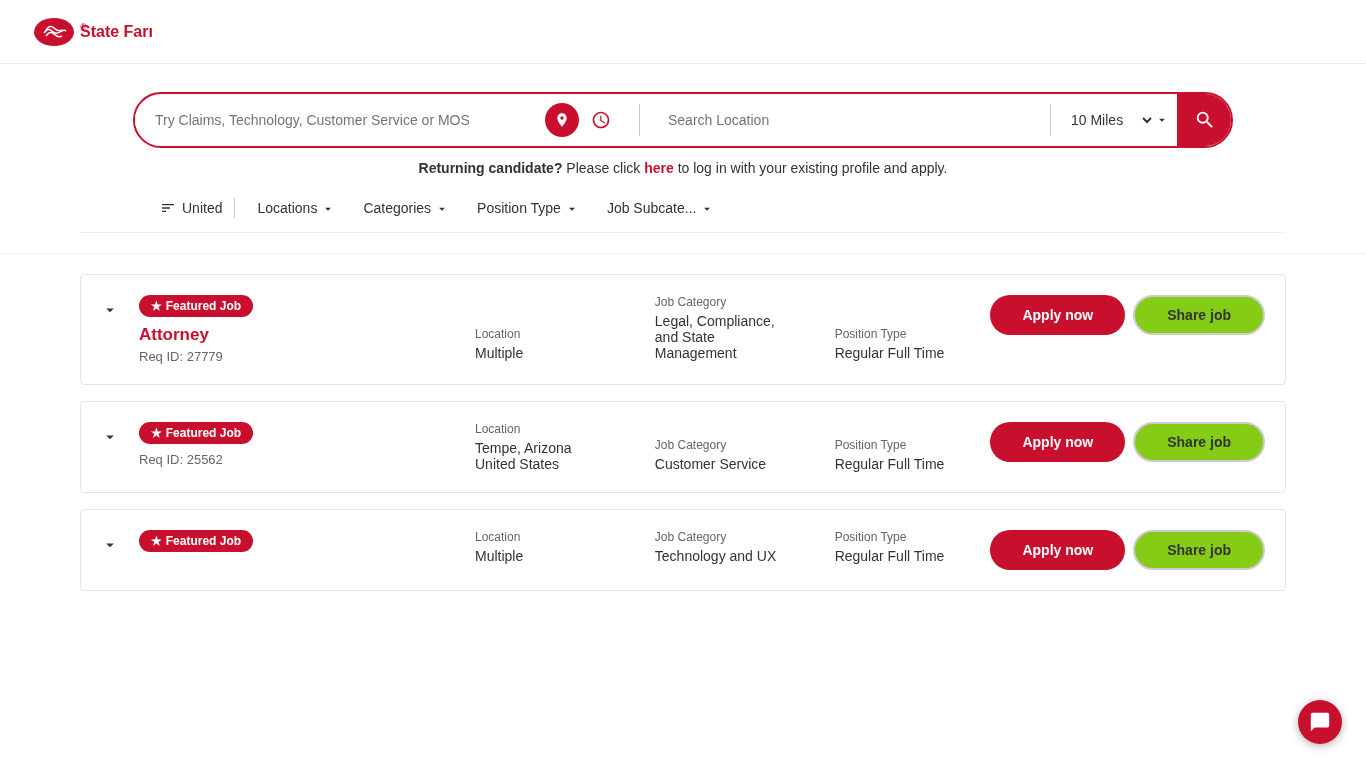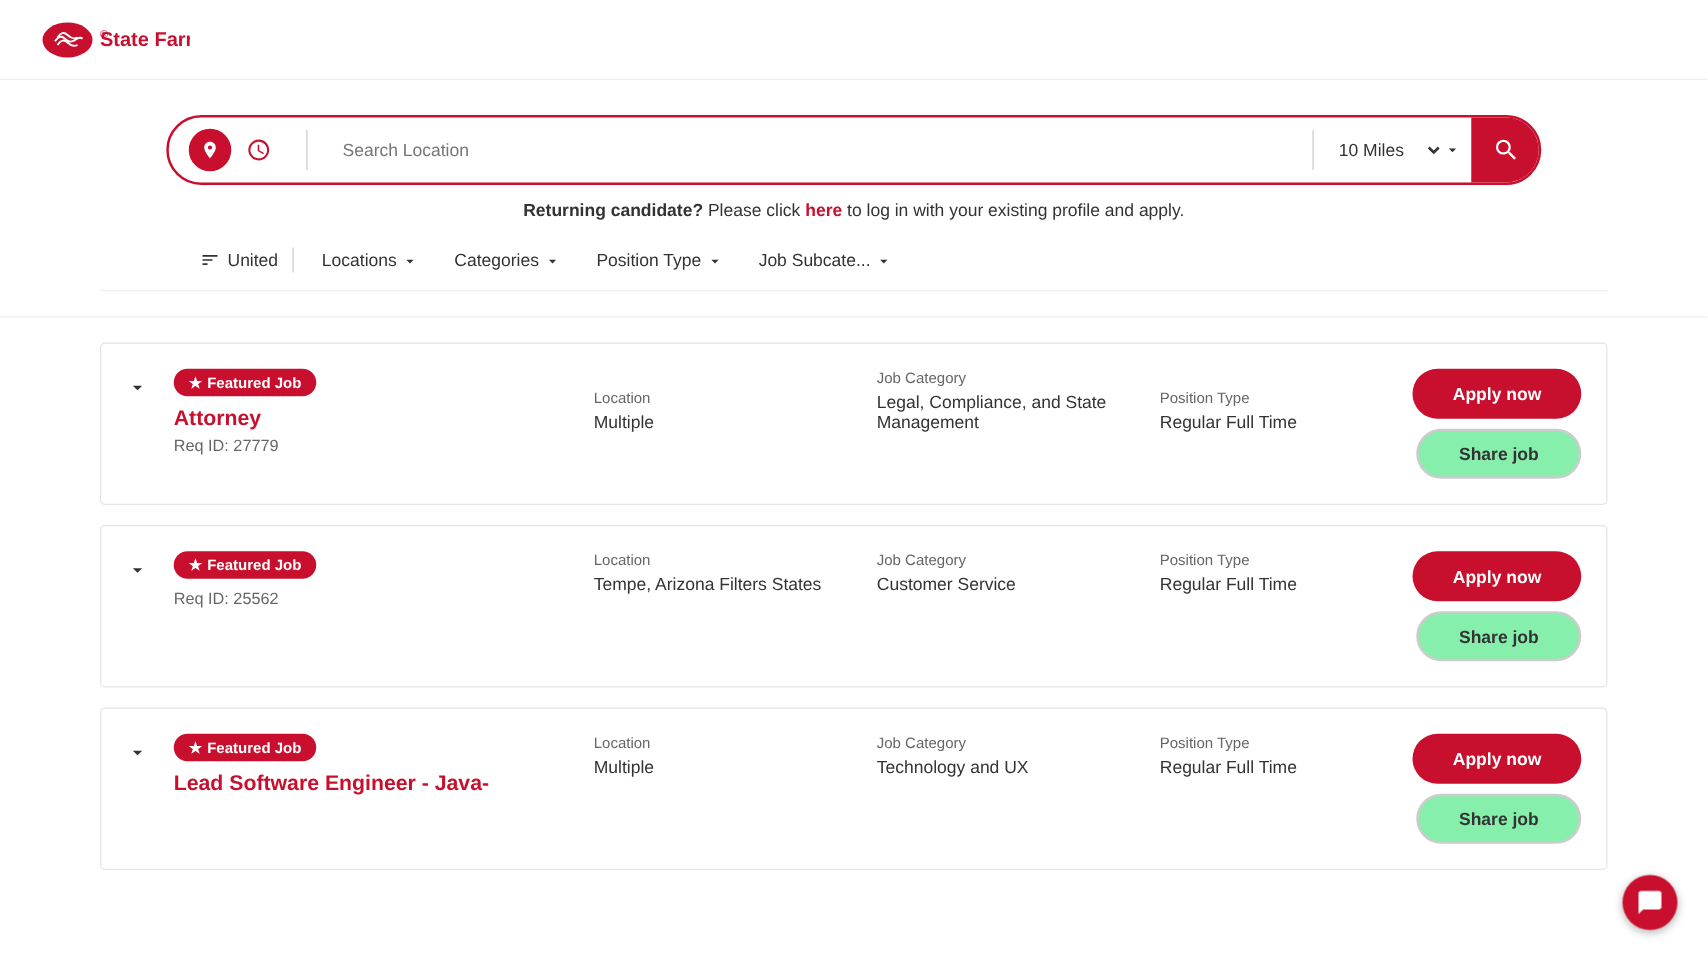--- a/index.html
+++ b/index.html
@@ -46,23 +46,23 @@
     .job-card-inner { display: flex; align-items: flex-start; padding: 20px 20px 20px 16px; gap: 16px; }
     .chevron-btn { background: none; border: none; cursor: pointer; padding: 4px; margin-top: 2px; flex-shrink: 0; }
     .job-main { flex: 0 0 320px; }
     .featured-badge { display: inline-flex; align-items: center; gap: 4px; background: #c8102e; color: #fff; font-size: 12px; font-weight: 600; padding: 4px 12px; border-radius: 20px; margin-bottom: 8px; }
     .job-title { color: #c8102e; font-size: 17px; font-weight: 600; margin-bottom: 4px; cursor: pointer; }
     .job-reqid { font-size: 13px; color: #666; }
     .job-meta { display: flex; flex: 1; gap: 40px; align-items: flex-end; }
     .meta-group { flex: 1; }
     .meta-label { font-size: 12px; color: #666; margin-bottom: 4px; }
     .meta-value { font-size: 14px; color: #333; font-weight: 500; }
-    .job-actions { display: flex; flex-direction: column; gap: 8px; margin-left: auto; align-items: flex-end; flex-shrink: 0; }
+    .job-actions { display: flex; gap: 8px; margin-left: auto; align-items: flex-start; flex-shrink: 0; }
     .apply-btn { background: #c8102e; color: #fff; border: none; border-radius: 30px; padding: 12px 32px; font-size: 14px; font-weight: 600; cursor: pointer; white-space: nowrap; }
-    .share-btn { background: #86efac; color: #333; border: 2px solid #ccc; border-radius: 30px; padding: 10px 32px; font-size: 14px; font-weight: 600; cursor: pointer; white-space: nowrap; }
+    .share-btn { background: #84cc16; color: #333; border: 2px solid #ccc; border-radius: 30px; padding: 10px 32px; font-size: 14px; font-weight: 600; cursor: pointer; white-space: nowrap; }
 
     
     .chat-bubble { position: fixed; bottom: 24px; right: 24px; background: #c8102e; color: #fff; border-radius: 50%; width: 44px; height: 44px; display: flex; align-items: center; justify-content: center; cursor: pointer; box-shadow: 0 2px 8px rgba(0,0,0,0.3); }
   </style>
 </head>
 <body>
 
 <nav class="nav-bar">
   <div class="logo-area">
     <div class="logo-text">
@@ -77,20 +77,21 @@
 
         <text x="48" y="23" font-family="Arial" font-weight="700" font-size="16" fill="#c8102e">State Farm</text>
         <text x="48" y="16" font-family="Arial" font-weight="400" font-size="9" fill="#c8102e" letter-spacing="1">®</text>
       </svg>
     </div>
   </div>
 </nav>
 
 <div class="search-section">
   <div class="search-row">
+    <input type="text" class="search-keyword" placeholder="Try Claims, Technology, Customer Service or MOS" style="">
     <div class="search-icons">
       <div class="pin-icon-wrap">
         <svg width="16" height="16" viewBox="0 0 24 24" fill="white">
           <path d="M12 2C8.13 2 5 5.13 5 9c0 5.25 7 13 7 13s7-7.75 7-13c0-3.87-3.13-7-7-7zm0 9.5c-1.38 0-2.5-1.12-2.5-2.5S10.62 6.5 12 6.5s2.5 1.12 2.5 2.5S13.38 11.5 12 11.5z"></path>
         </svg>
       </div>
       <button class="icon-btn">
         <svg width="20" height="20" viewBox="0 0 24 24" fill="#c8102e">
           <path d="M12 2C6.48 2 2 6.48 2 12s4.48 10 10 10 10-4.48 10-10S17.52 2 12 2zm0 18c-4.41 0-8-3.59-8-8s3.59-8 8-8 8 3.59 8 8-3.59 8-8 8zm.5-13H11v6l5.25 3.15.75-1.23-4.5-2.67V7z"></path>
         </svg>
@@ -208,21 +209,21 @@
       <div class="job-main">
         <div class="featured-badge">
           <span>★</span>
           <span>Featured Job</span>
         </div>
         <div class="job-reqid">Req ID: 25562</div>
       </div>
       <div class="job-meta">
         <div class="meta-group">
           <div class="meta-label">Location</div>
-          <div class="meta-value">Tempe, Arizona Filters States</div>
+          <div class="meta-value">Tempe, Arizona United States</div>
         </div>
         <div class="meta-group">
           <div class="meta-label">Job Category</div>
           <div class="meta-value">Customer Service</div>
         </div>
         <div class="meta-group">
           <div class="meta-label">Position Type</div>
           <div class="meta-value">Regular Full Time</div>
         </div>
       </div>
@@ -238,21 +239,20 @@
       <button class="chevron-btn">
         <svg width="18" height="18" viewBox="0 0 24 24" fill="#333">
             <path d="M7 10l5 5 5-5z"></path>
           </svg>
       </button>
       <div class="job-main">
         <div class="featured-badge">
           <span>★</span>
           <span>Featured Job</span>
         </div>
-        <div class="job-title">Lead Software Engineer - Java-</div>
         <div class="job-reqid"></div>
       </div>
       <div class="job-meta">
         <div class="meta-group">
           <div class="meta-label">Location</div>
           <div class="meta-value">Multiple</div>
         </div>
         <div class="meta-group">
           <div class="meta-label">Job Category</div>
           <div class="meta-value">Technology and UX</div>

